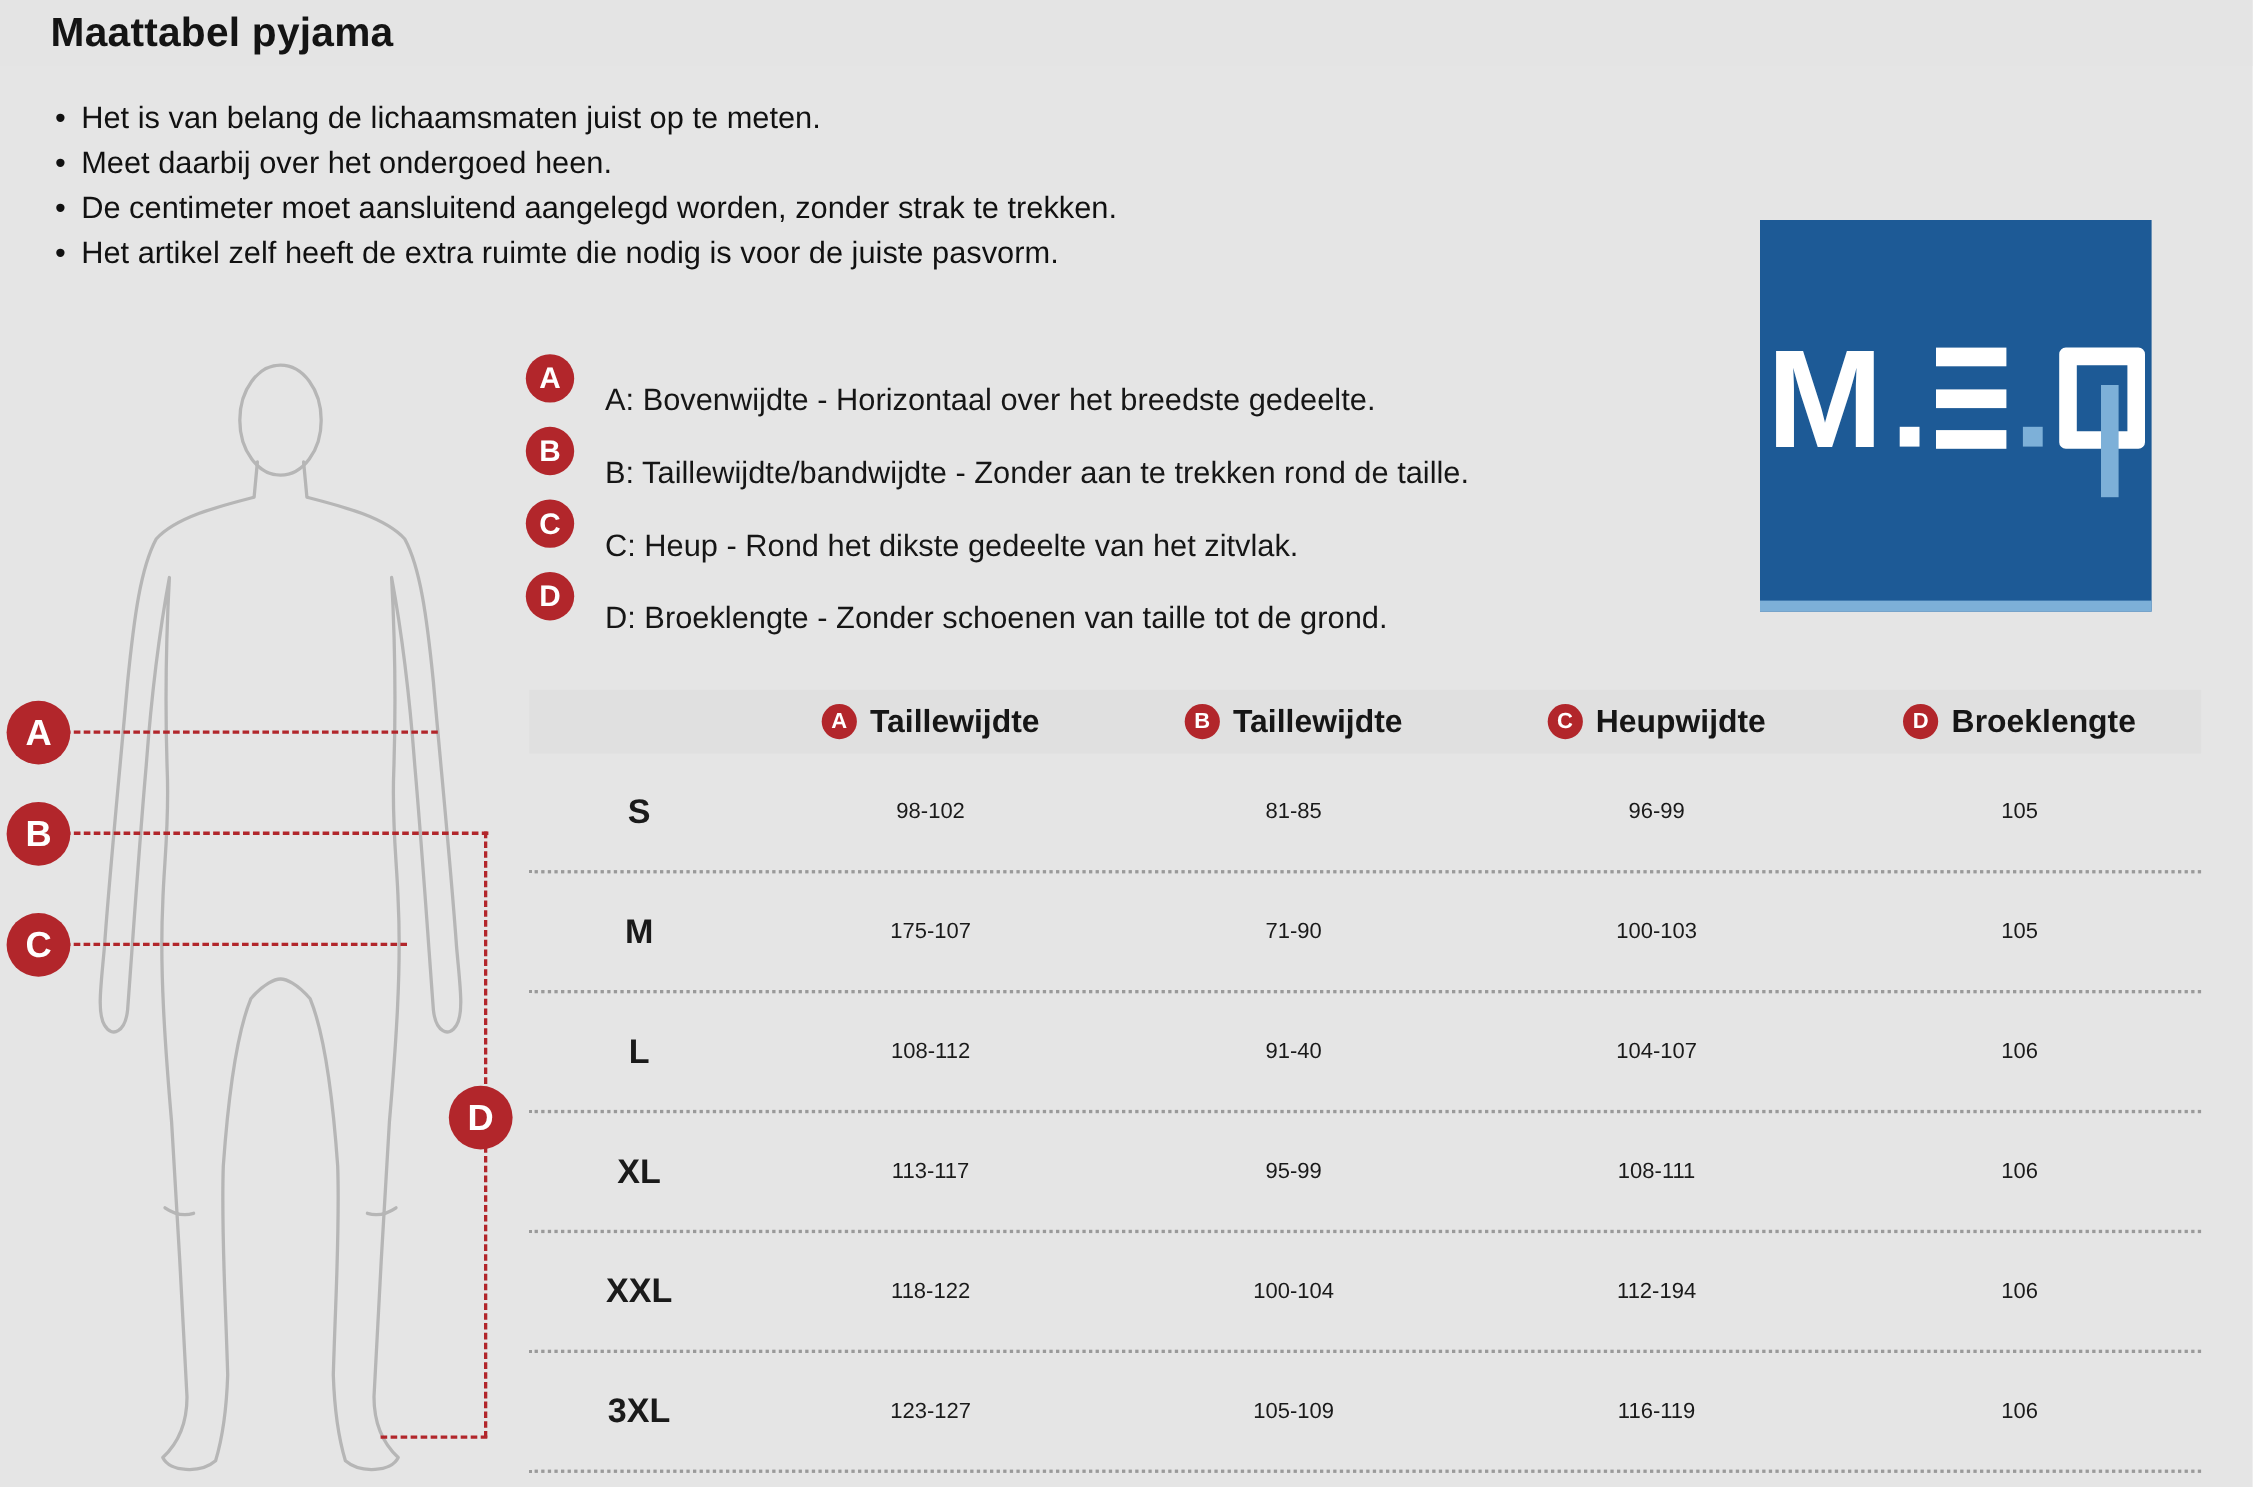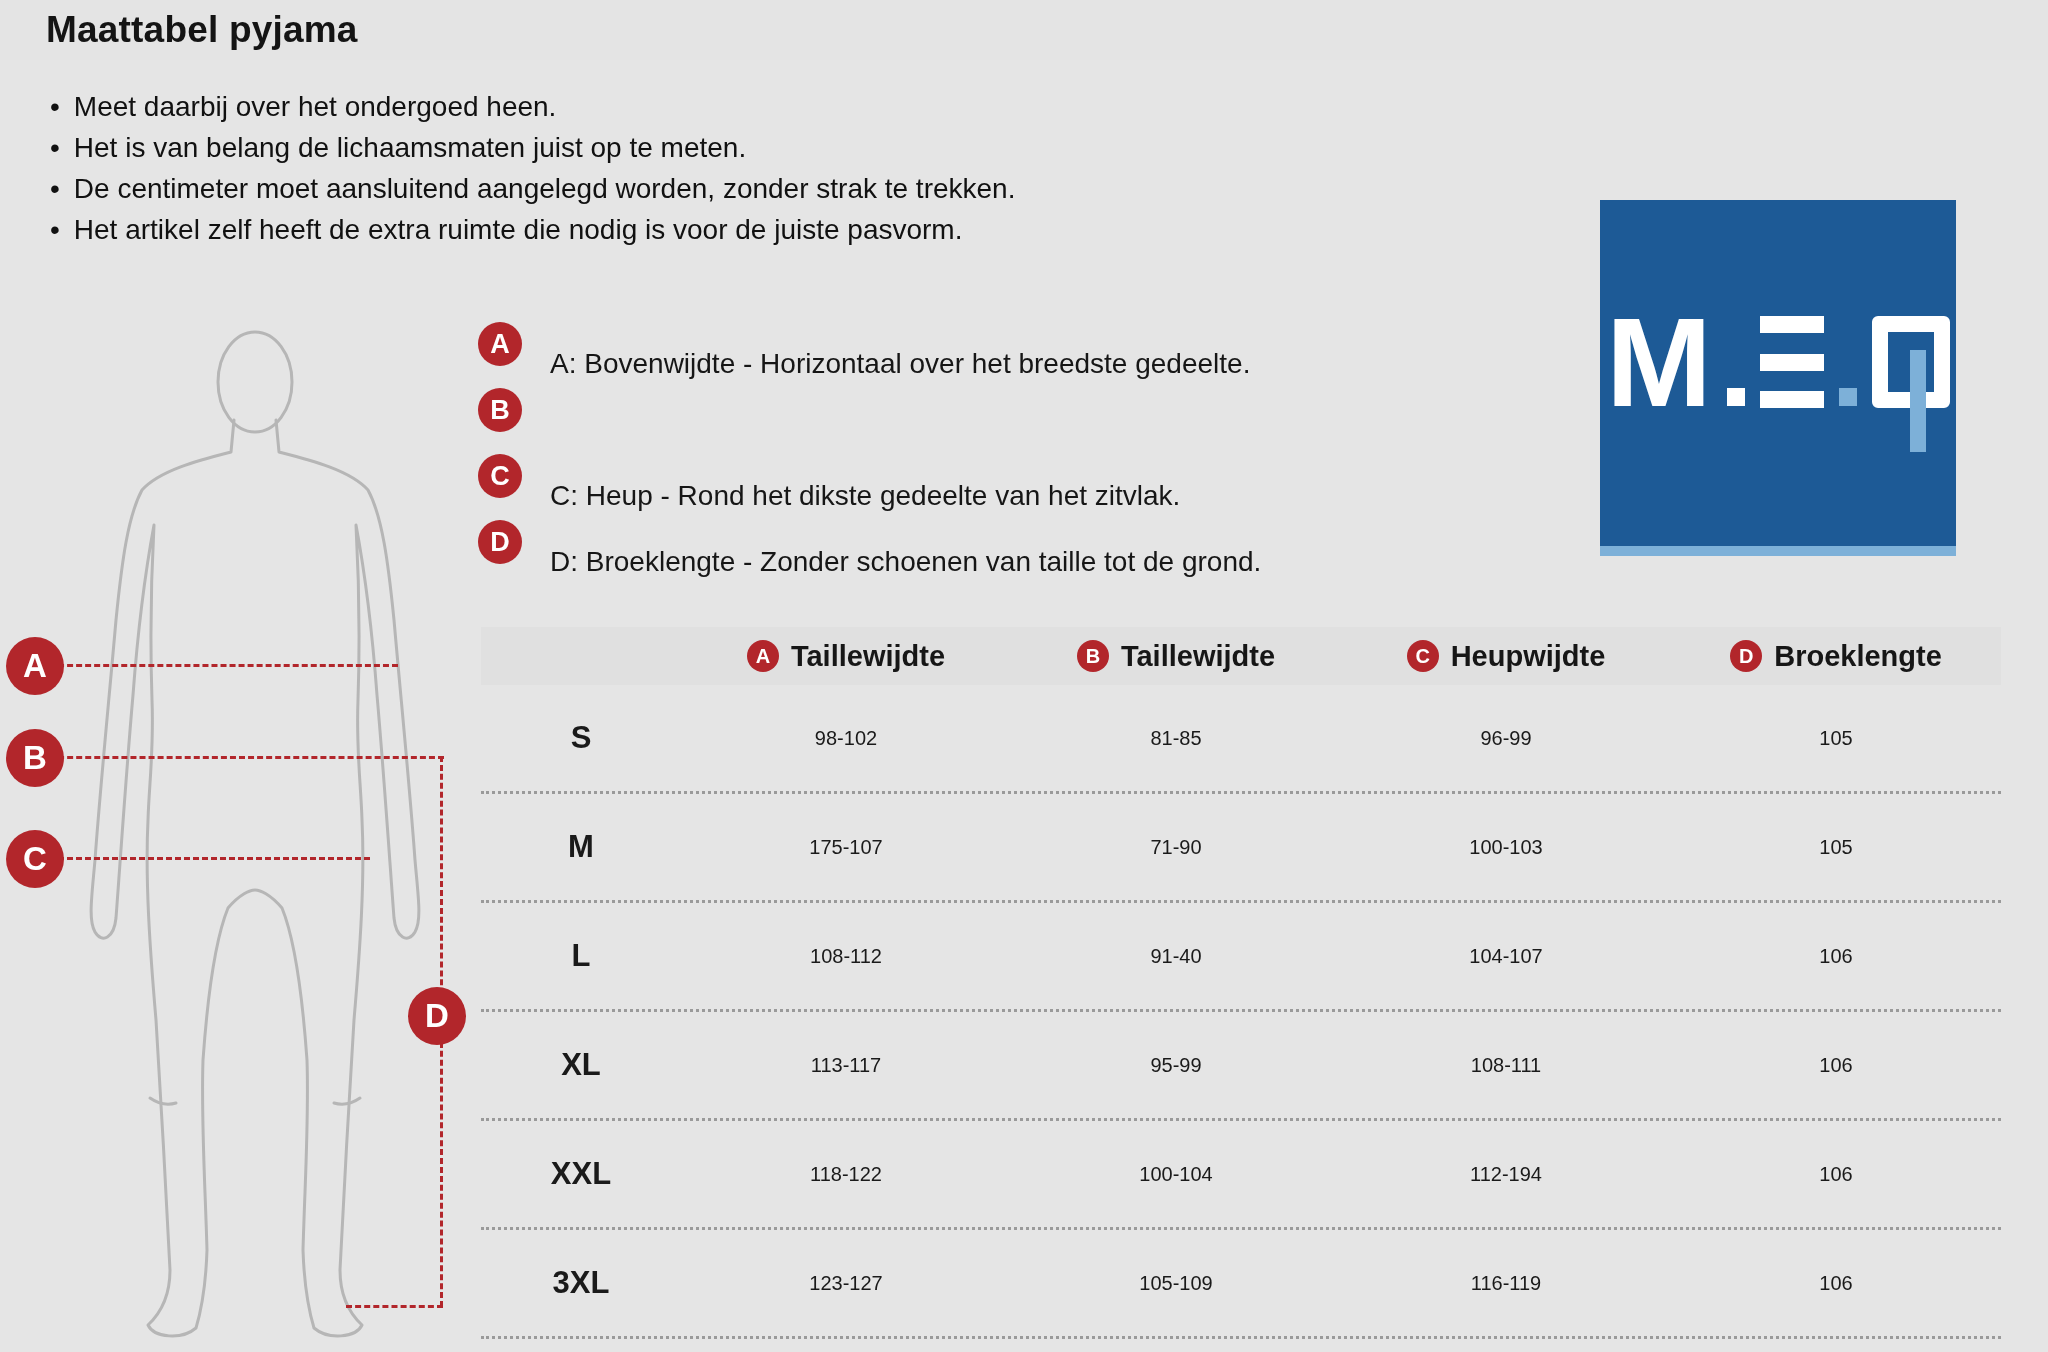--- a/index.html
+++ b/index.html
@@ -67,33 +67,34 @@
 </head>
 <body>
 
 <div class="page">
 
   <header class="titlebar">
     <h1>Maattabel pyjama</h1>
   </header>
 
   <ul class="instructions">
+      <li>Het is van belang de lichaamsmaten juist op te meten.</li>
       <li>Meet daarbij over het ondergoed heen.</li>
-      <li>Het is van belang de lichaamsmaten juist op te meten.</li>
       <li>De centimeter moet aansluitend aangelegd worden, zonder strak te trekken.</li>
       <li>Het artikel zelf heeft de extra ruimte die nodig is voor de juiste pasvorm.</li>
     </ul>
 
   <div class="legend">
       <div class="legend-row">
         <span class="badge">A</span>
         <span class="legend-text">A: Bovenwijdte - Horizontaal over het breedste gedeelte.</span>
       </div>
       <div class="legend-row">
         <span class="badge">B</span>
+        <span class="legend-text">B: Taillewijdte/bandwijdte - Zonder aan te trekken rond de taille.</span>
       </div>
       <div class="legend-row">
         <span class="badge">C</span>
         <span class="legend-text">C: Heup - Rond het dikste gedeelte van het zitvlak.</span>
       </div>
       <div class="legend-row">
         <span class="badge">D</span>
         <span class="legend-text">D: Broeklengte - Zonder schoenen van taille tot de grond.</span>
       </div>
     </div>

